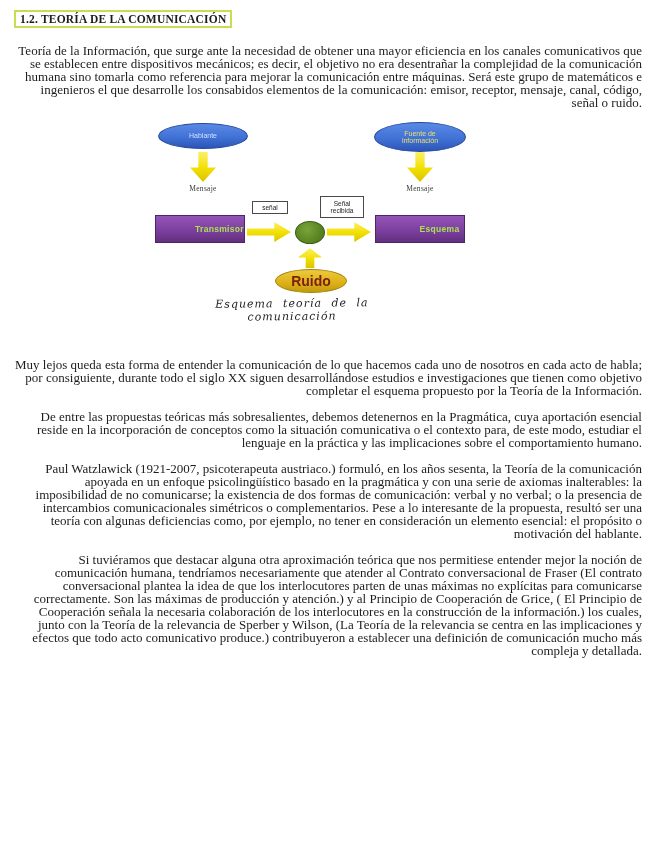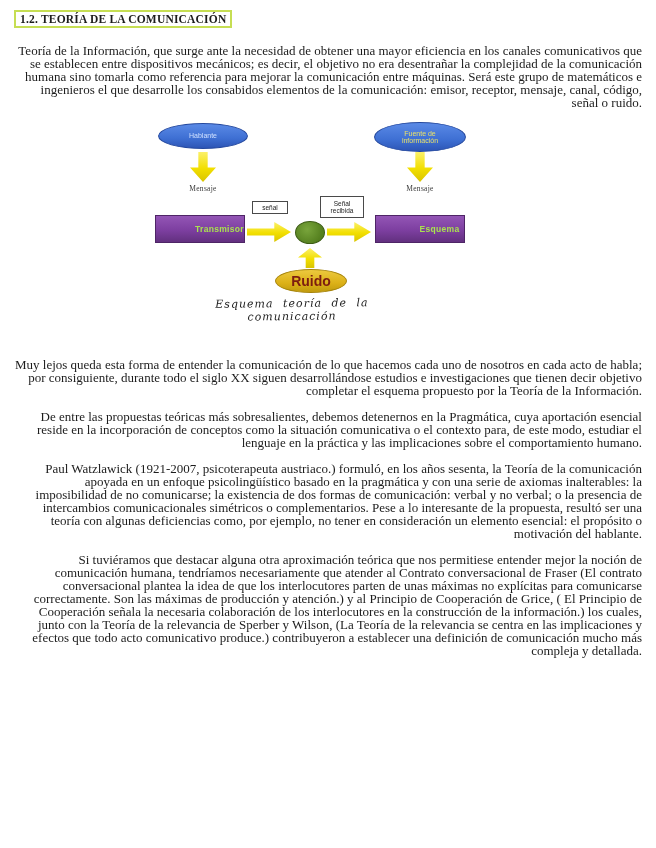--- a/index.html
+++ b/index.html
@@ -158,18 +158,18 @@
     <div class="block-arrow arrow-up" style="left:284px; top:126px;"></div>
 
     <div class="node-ellipse noise" style="left:261px; top:147px; width:72px; height:24px;">
       <span>Ruido</span>
     </div>
 
     <div class="caption" style="left:168px; top:175px; width:220px;">Esquema teoría de la comunicación</div>
 
   </div>
 
-  <p class="body">Muy lejos queda esta forma de entender la comunicación de lo que hacemos cada uno de nosotros en cada acto de habla; por consiguiente, durante todo el siglo XX siguen desarrollándose estudios e investigaciones que tienen decir objetivo completar el esquema propuesto por la Teoría de la Información.</p>
+  <p class="body">Muy lejos queda esta forma de entender la comunicación de lo que hacemos cada uno de nosotros en cada acto de habla; por consiguiente, durante todo el siglo XX siguen desarrollándose estudios e investigaciones que tienen como objetivo completar el esquema propuesto por la Teoría de la Información.</p>
   <p class="body">De entre las propuestas teóricas más sobresalientes, debemos detenernos en la Pragmática, cuya aportación esencial reside en la incorporación de conceptos como la situación comunicativa o el contexto para, de este modo, estudiar el lenguaje en la práctica y las implicaciones sobre el comportamiento humano.</p>
   <p class="body">Paul Watzlawick (1921-2007, psicoterapeuta austriaco.) formuló, en los años sesenta, la Teoría de la comunicación apoyada en un enfoque psicolingüístico basado en la pragmática y con una serie de axiomas inalterables: la imposibilidad de no comunicarse; la existencia de dos formas de comunicación: verbal y no verbal; o la presencia de intercambios comunicacionales simétricos o complementarios. Pese a lo interesante de la propuesta, resultó ser una teoría con algunas deficiencias como, por ejemplo, no tener en consideración un elemento esencial: el propósito o motivación del hablante.</p>
   <p class="body">Si tuviéramos que destacar alguna otra aproximación teórica que nos permitiese entender mejor la noción de comunicación humana, tendríamos necesariamente que atender al Contrato conversacional de Fraser (El contrato conversacional plantea la idea de que los interlocutores parten de unas máximas no explícitas para comunicarse correctamente. Son las máximas de producción y atención.) y al Principio de Cooperación de Grice, ( El Principio de Cooperación señala la necesaria colaboración de los interlocutores en la construcción de la información.) los cuales, junto con la Teoría de la relevancia de Sperber y Wilson, (La Teoría de la relevancia se centra en las implicaciones y efectos que todo acto comunicativo produce.) contribuyeron a establecer una definición de comunicación mucho más compleja y detallada.</p>
 
 </div>
 
 </body></html>

